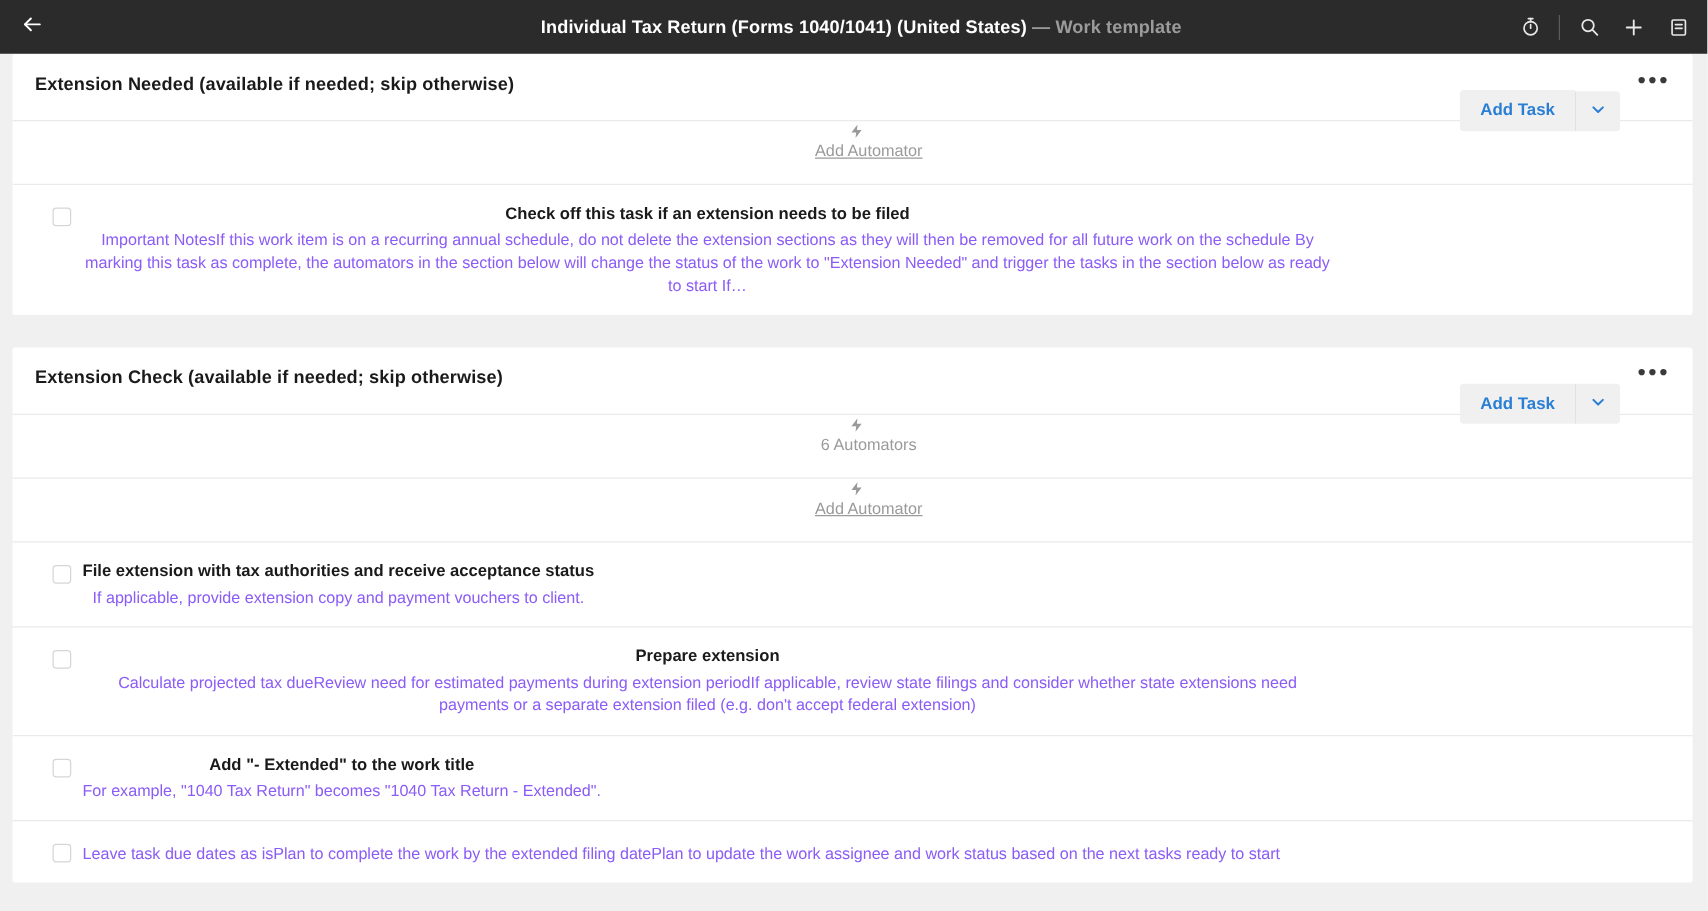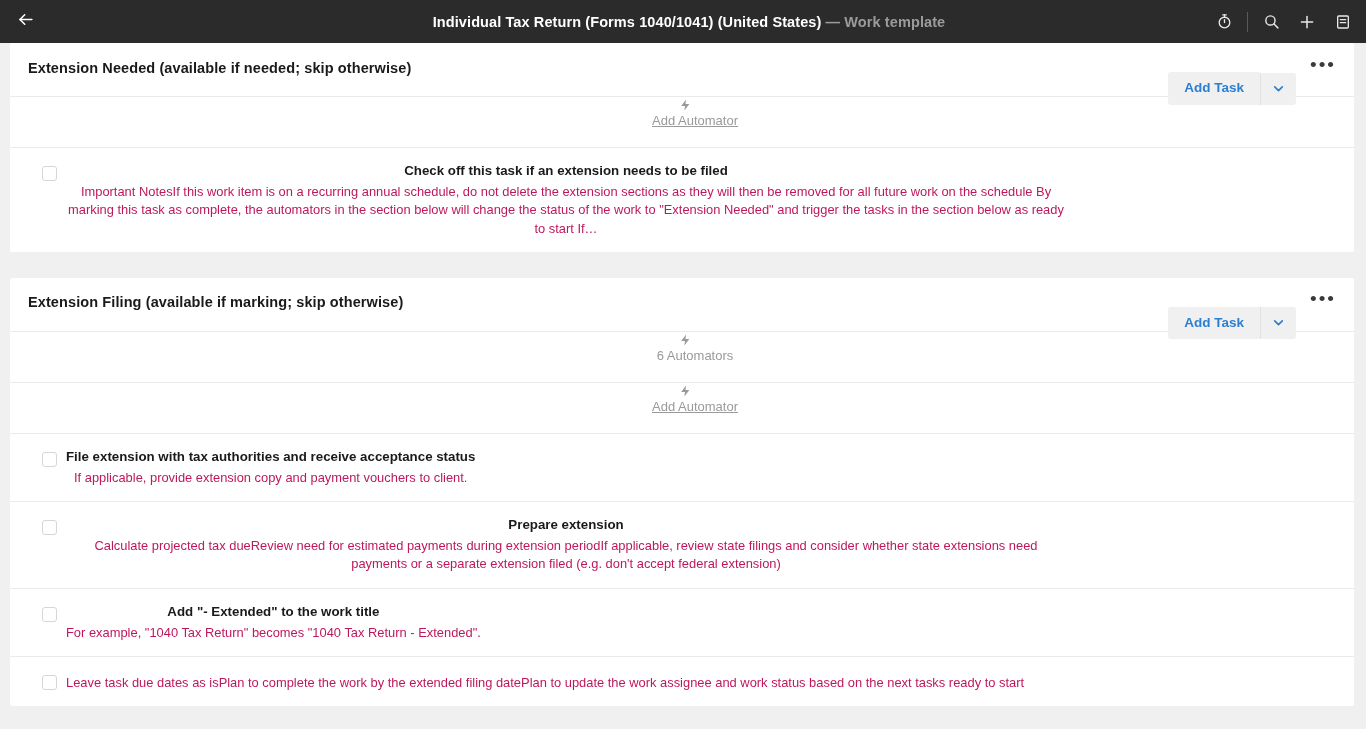--- a/index.html
+++ b/index.html
@@ -182,21 +182,21 @@
   }
   .task-title {
     font-size: 13.3px;
     font-weight: bold;
     color: #1a1a1a;
     line-height: 1.35;
   }
   .task-desc {
     margin-top: 3px;
     font-size: 12.9px;
-    color: #be185d;
+    color: #8b5cf6;
     line-height: 1.42;
     max-width: 1000px;
   }
   .task-desc.wide { max-width: 1000px; }
 </style>
 </head>
 <body>
 
 <div class="topbar">
   <div class="back-btn">
@@ -280,21 +280,21 @@
       <div class="checkbox"></div>
       <div class="task-body">
         <div class="task-title">Check off this task if an extension needs to be filed</div>
         <div class="task-desc wide">Important NotesIf this work item is on a recurring annual schedule, do not delete the extension sections as they will then be removed for all future work on the schedule By marking this task as complete, the automators in the section below will change the status of the work to "Extension Needed" and trigger the tasks in the section below as ready to start If…</div>
       </div>
     </div>
   </div>
 
   <div class="card second">
     <div class="section-header">
-      <div class="section-title">Extension Filing (available if marking; skip otherwise)</div>
+      <div class="section-title">Extension Check (available if needed; skip otherwise)</div>
       <div class="section-actions">
         <div class="btn-group">
           <button class="add-task-btn">Add Task</button>
           <div class="add-task-caret">
             <span>
               <svg width="13" height="13" viewBox="0 0 24 24" fill="none" stroke="currentColor" stroke-width="3" stroke-linecap="round" stroke-linejoin="round">
                 <polyline points="5 9 12 16 19 9"></polyline>
               </svg>
             </span>
           </div>

